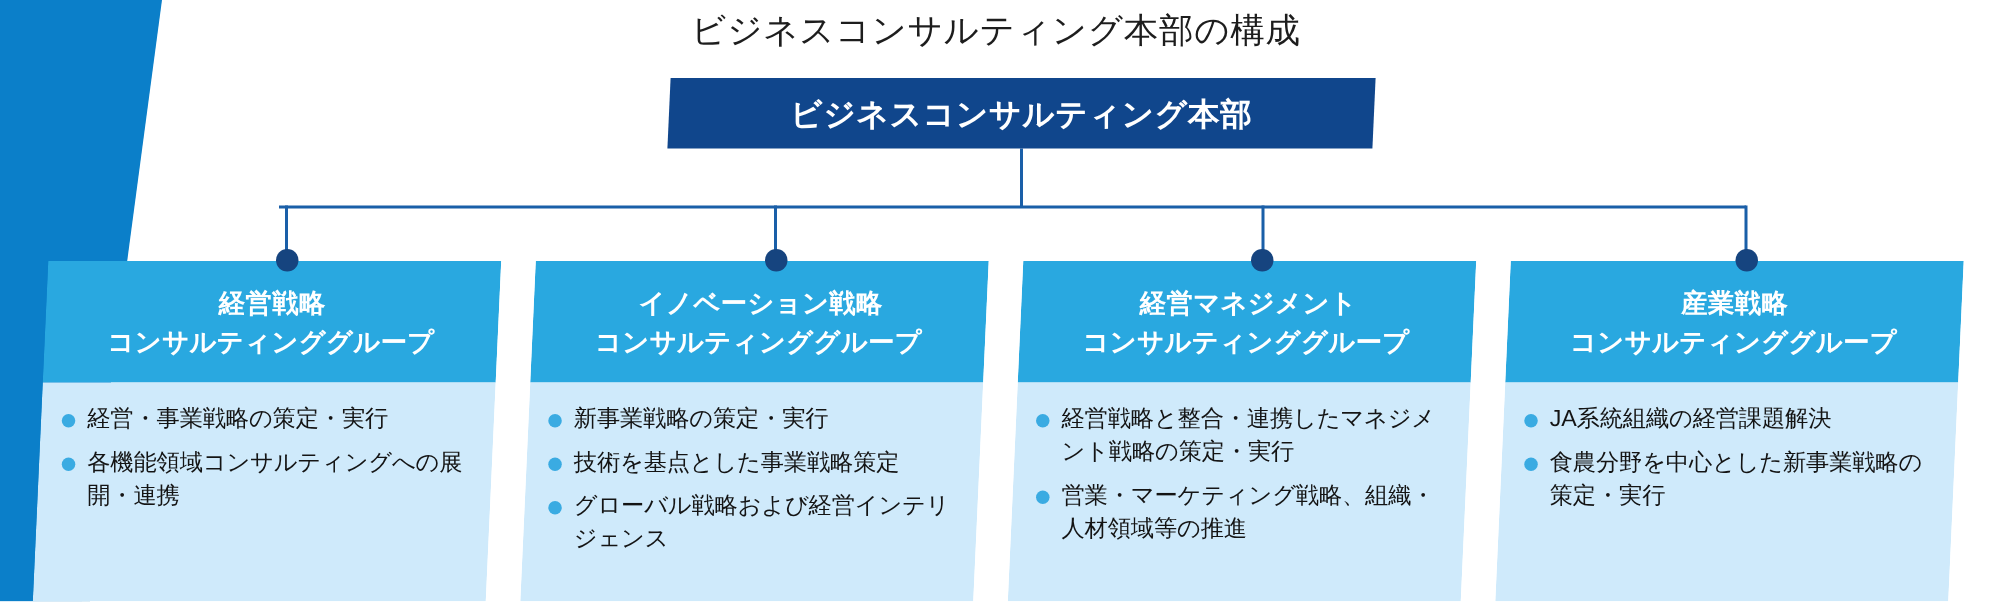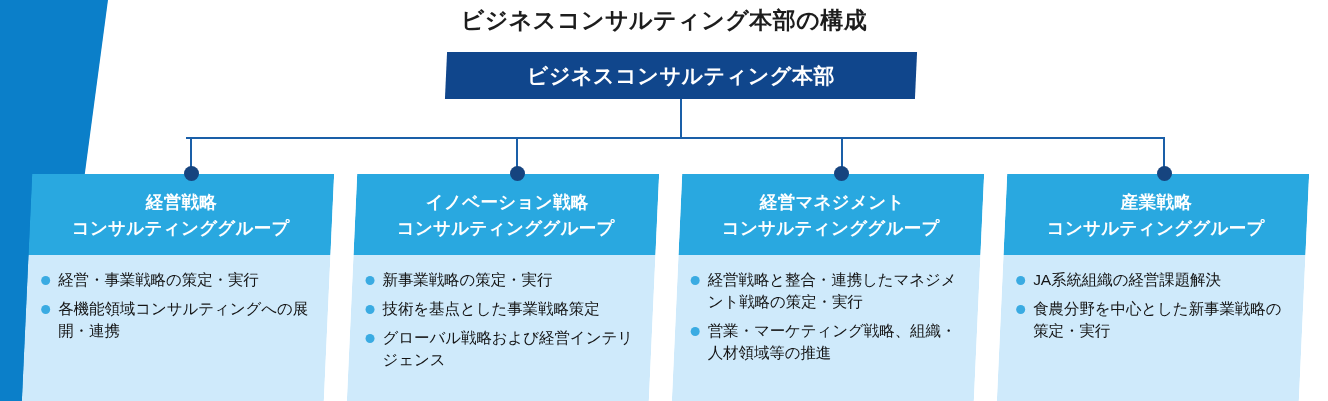--- a/index.html
+++ b/index.html
@@ -40,21 +40,21 @@
   }
 
   
   .chart-title {
     position: absolute;
     left: 0;
     top: 5px;
     width: 1328px;
     text-align: center;
     font-size: 23px;
-    font-weight: 700;
+    font-weight: 400;
     color: #1d1d1d;
     letter-spacing: 0.5px;
     z-index: 6;
   }
 
   
   .root-node {
     position: absolute;
     left: 446px;
     top: 52px;

